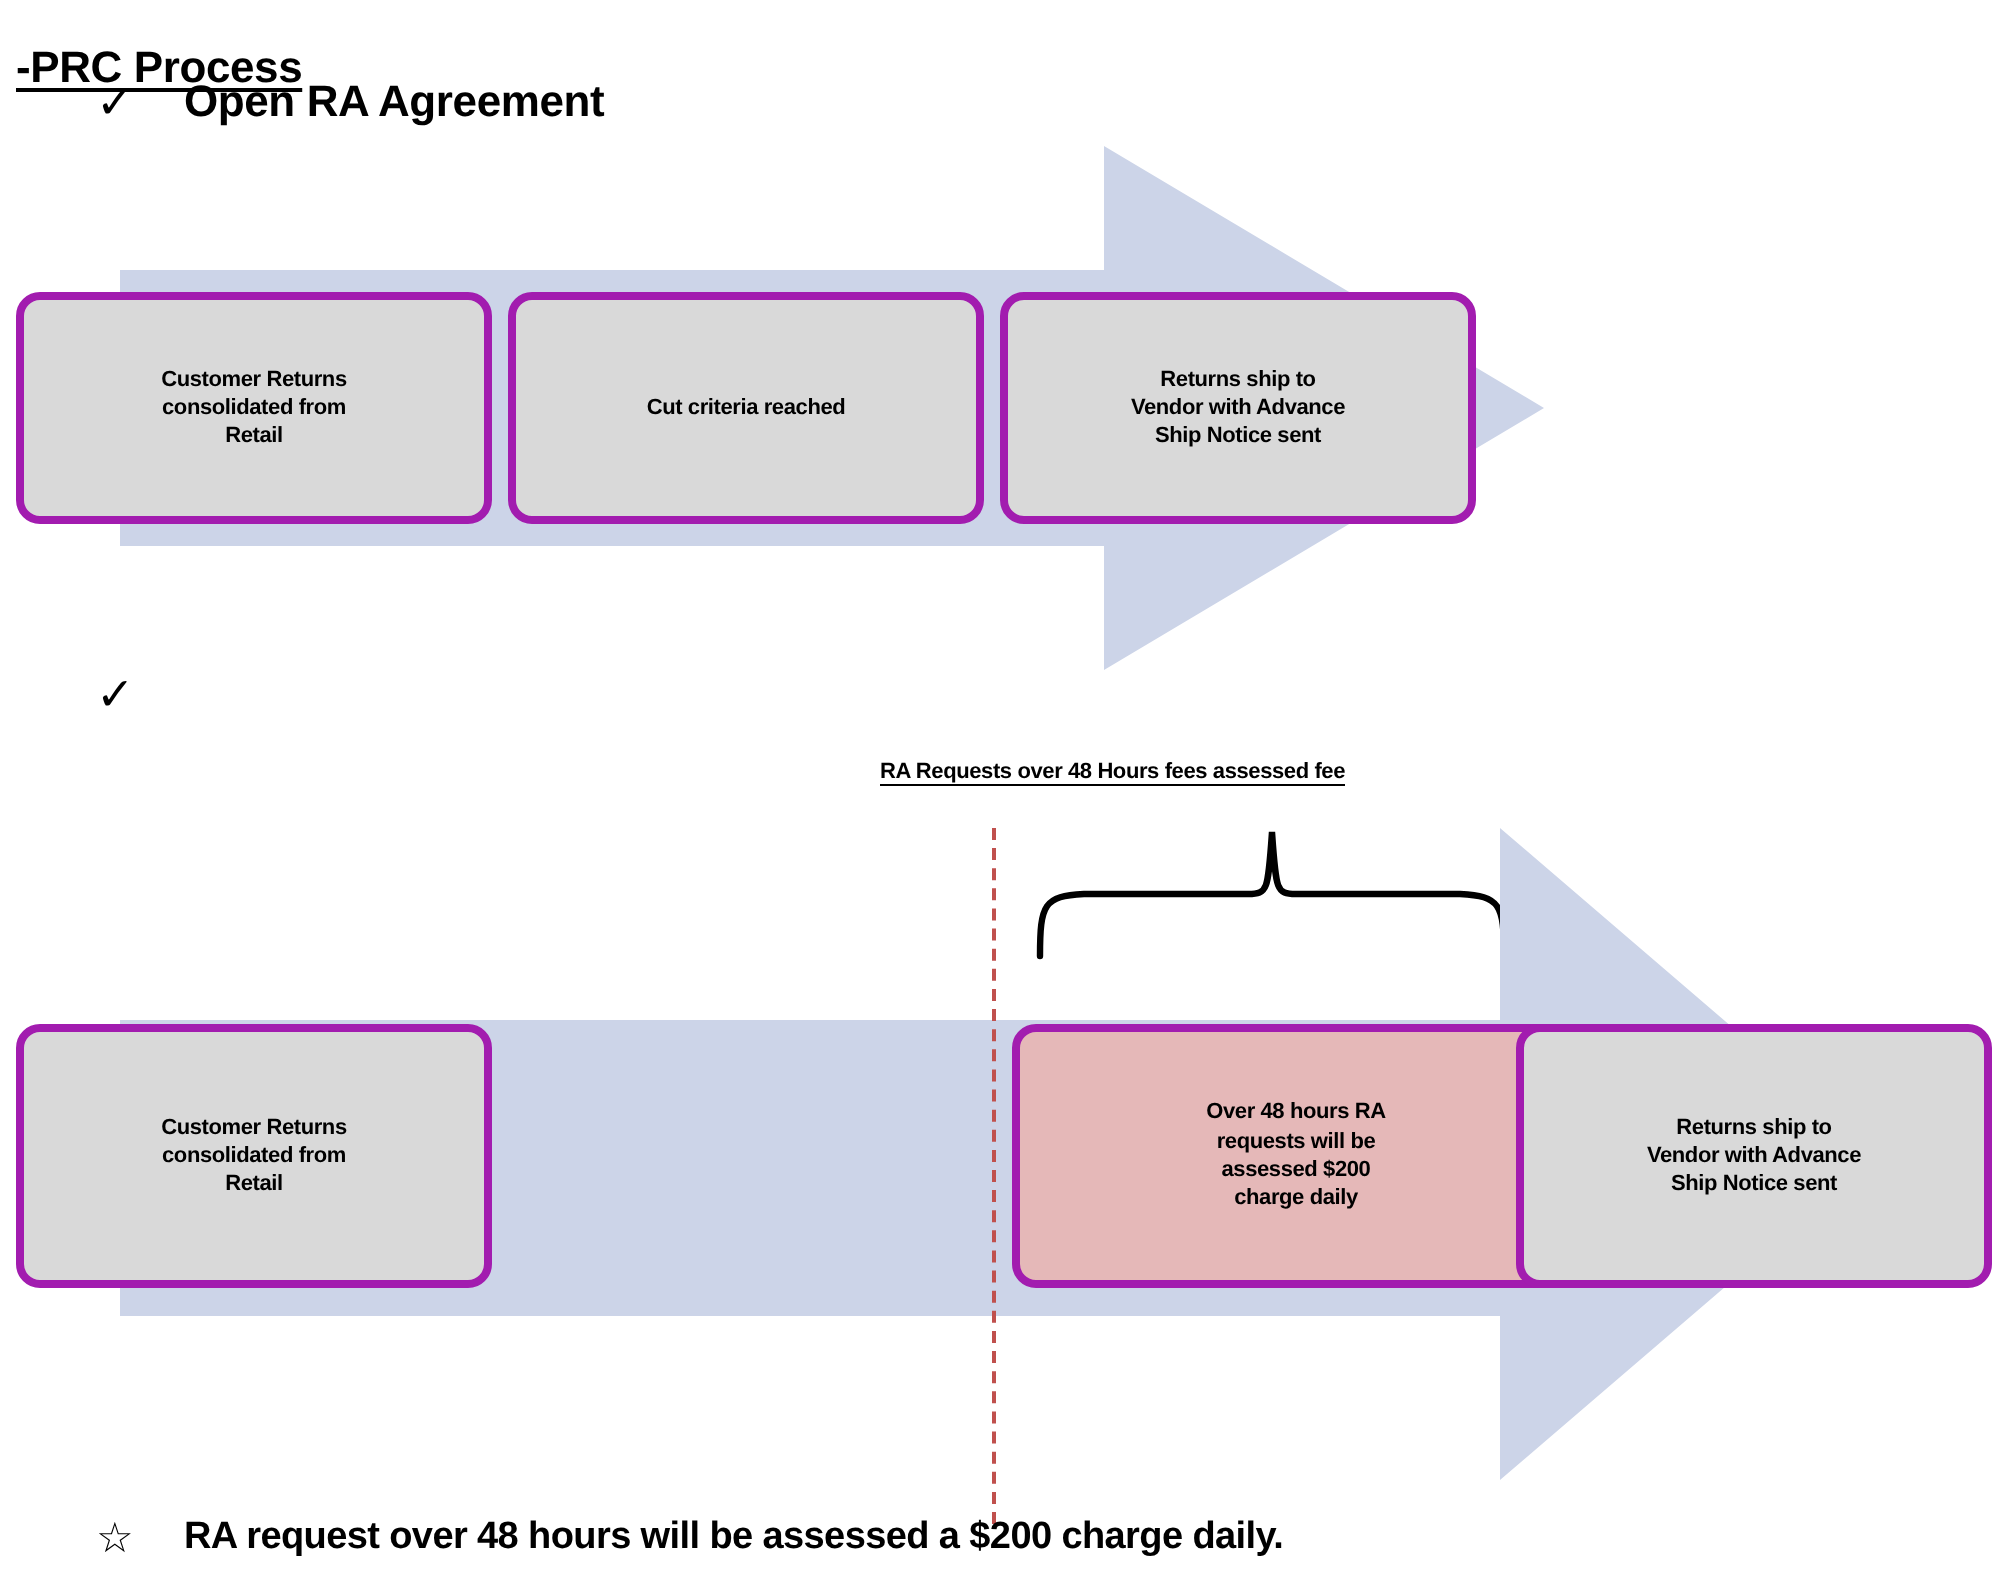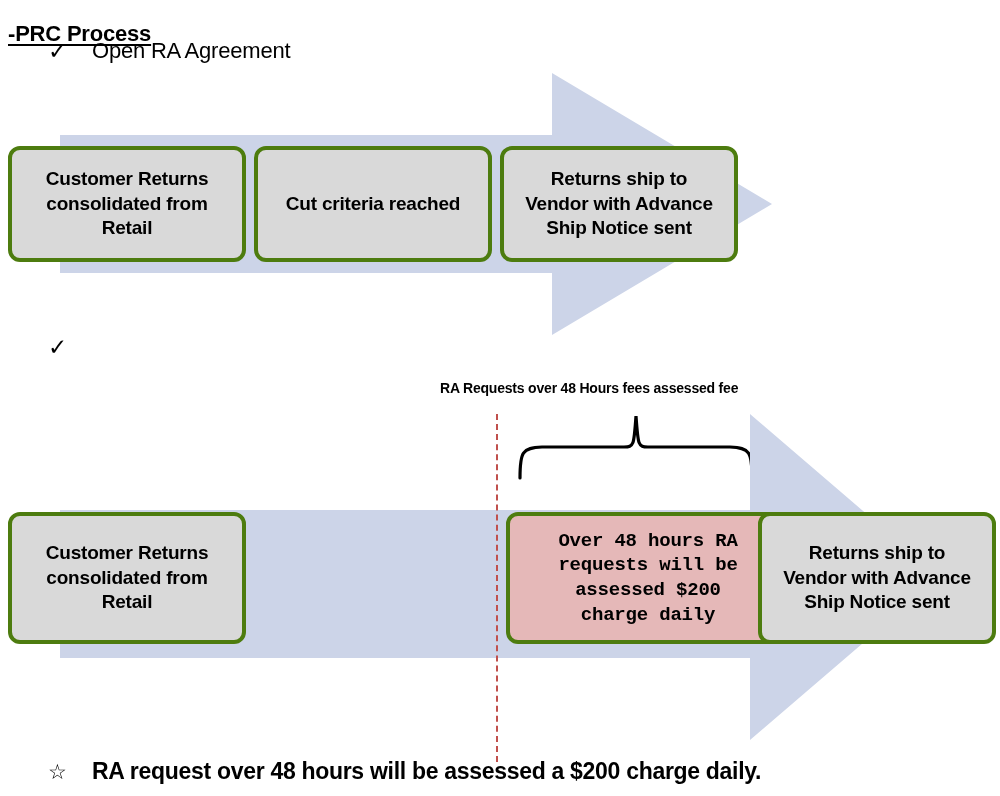--- a/index.html
+++ b/index.html
@@ -47,62 +47,63 @@
   .sub-head .check {
     display: inline-block;
     width: 44px;
     font-size: 23px;
     font-weight: normal;
     line-height: 1;
     color: #000;
   }
   .sub-head .sh-label {
     font-size: 22px;
-    font-weight: normal;
+    font-weight: bold;
     letter-spacing: -0.2px;
   }
 
   #open-ra-head { left: 48px; top: 38px; }
   #request-ra-head { left: 48px; top: 336px; }
 
   
   .flow {
     position: absolute;
   }
   .flow svg { display: block; }
 
   
   .step-box {
     position: absolute;
     box-sizing: border-box;
     background: #d9d9d9;
     border-radius: 12px;
-    border: 4px solid #4d7c0f;
+    border: 4px solid #a21caf;
     display: flex;
     align-items: center;
     justify-content: center;
     text-align: center;
-    font-size: 19px;
+    font-size: 11px;
     font-weight: bold;
     line-height: 1.30;
     letter-spacing: -0.2px;
     padding: 2px 6px;
     white-space: pre-line;
   }
   .step-box.highlight {
     background: #e5b8b8;
   }
 
   
   .note-label {
     position: absolute;
     left: 440px;
     top: 380px;
-    font-size: 14px;
-    font-weight: bold;
+    font-size: 11px;
+    font-weight: bold;
+    text-decoration: underline;
     text-underline-offset: 3px;
     letter-spacing: -0.2px;
     white-space: pre;
   }
 
   
   .brace {
     position: absolute;
     left: 516px;
     top: 412px;
@@ -127,21 +128,21 @@
     align-items: center;
     white-space: pre;
   }
   .footnote .star {
     display: inline-block;
     width: 44px;
     font-size: 21px;
     line-height: 1;
   }
   .footnote .fn-label {
-    font-size: 23px;
+    font-size: 19px;
     font-weight: bold;
     letter-spacing: -0.3px;
   }
 </style>
 </head>
 <body>
 
 <div class="stage">
 
   <div class="prc-title">-PRC Process</div>
@@ -180,21 +181,21 @@
 
   <div class="flow" style="left:60px; top:414px;">
     <svg width="880" height="326" viewBox="0 0 880 326" xmlns="http://www.w3.org/2000/svg">
       <polygon points="0,96 690,96 690,0 880,163 690,326 690,244 0,244" fill="#ccd4e8"></polygon>
     </svg>
   </div>
 
   <div class="step-box" style="left:8px;   top:512px; width:238px; height:132px;">Customer Returns
 consolidated from
 Retail</div>
-  <div class="step-box highlight" style="left:506px; top:512px; width:284px; height:132px;font-family:Liberation Mono, monospace;">Over 48 hours  RA
+  <div class="step-box highlight" style="left:506px; top:512px; width:284px; height:132px;">Over 48 hours  RA
 requests will be
 assessed  $200
 charge daily</div>
   <div class="step-box" style="left:758px; top:512px; width:238px; height:132px;">Returns ship to
 Vendor with Advance
 Ship Notice  sent</div>
 
   <div class="divider"></div>
 
   <div class="footnote">

